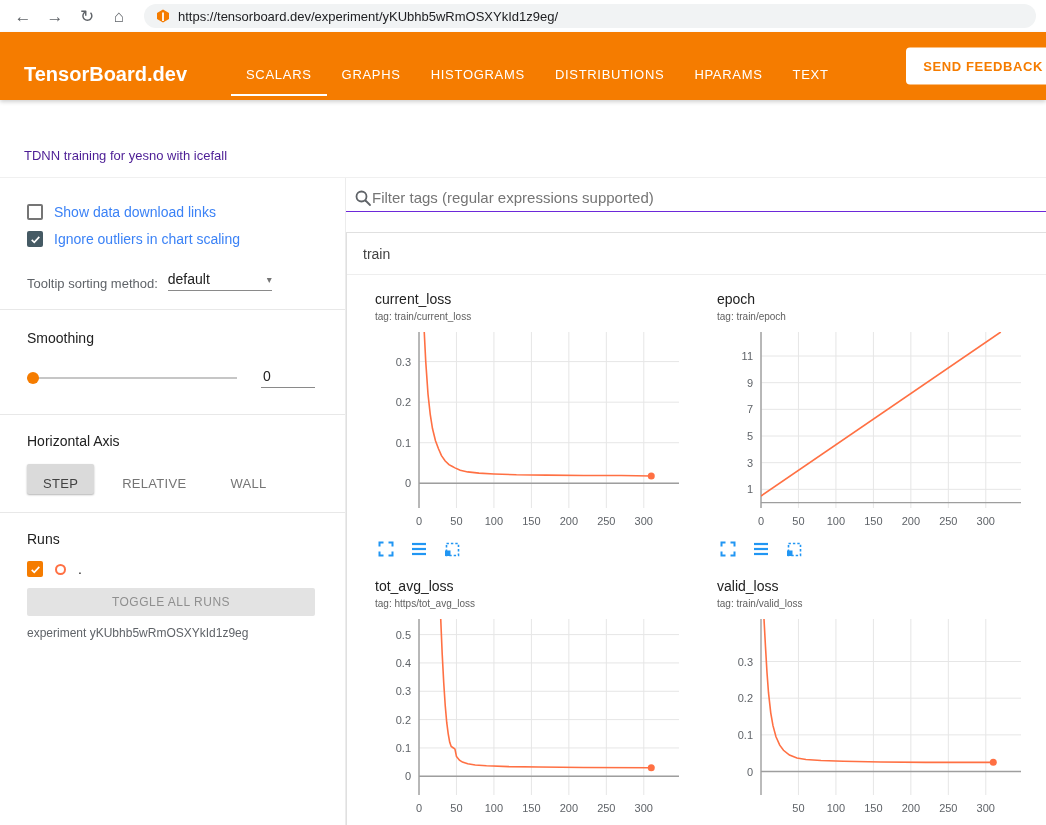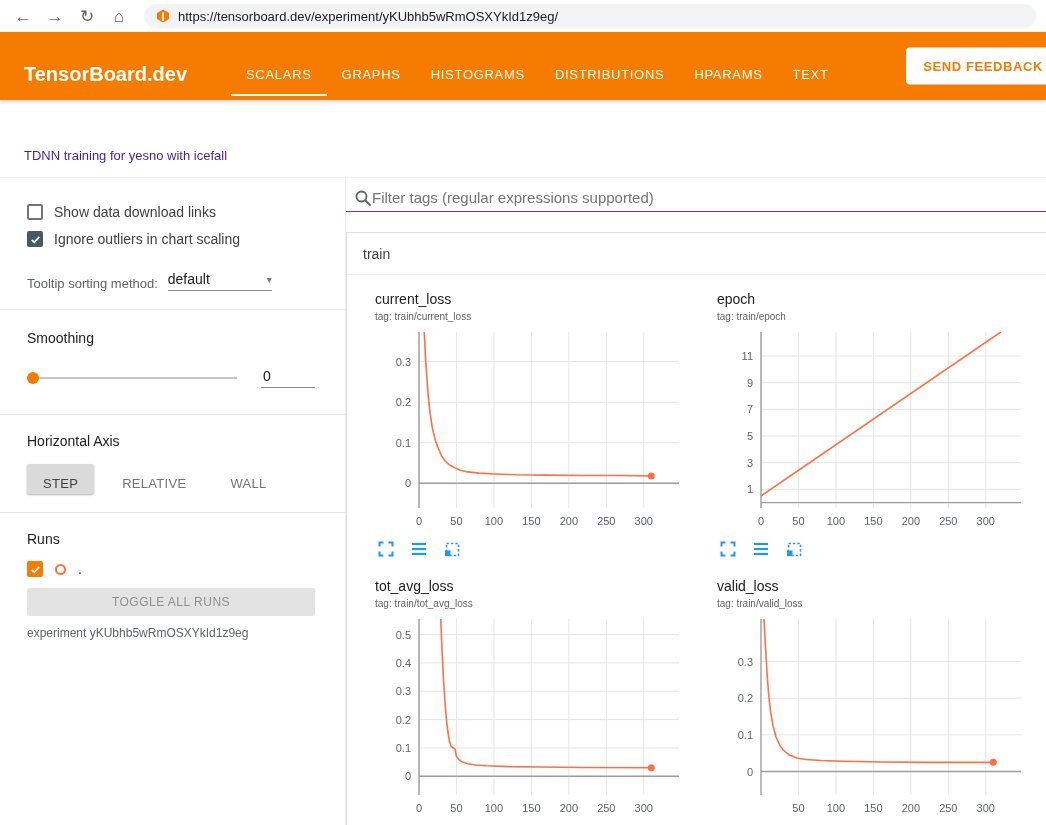--- a/index.html
+++ b/index.html
@@ -32,21 +32,21 @@
   .content{display:flex;height:647px;overflow:hidden;}
 
   
   .sidebar{width:345px;flex-shrink:0;overflow:hidden;}
   .sb-section{border-bottom:1px solid #e8e8e8;padding:0 30px 0 27px;}
   .sb-section:last-child{border-bottom:none;}
   .sec1{padding-top:26px;padding-bottom:18px;}
   .sec2{padding-top:20px;padding-bottom:26px;}
   .sec3{padding-top:18px;padding-bottom:18px;}
   .sec4{padding-top:18px;}
-  .checkbox-row{display:flex;align-items:center;gap:11px;margin-bottom:11px;font-size:14px;color:#404040;cursor:pointer;text-align:center;}
+  .checkbox-row{display:flex;align-items:center;gap:11px;margin-bottom:11px;font-size:14px;color:#3b82f6;cursor:pointer;text-align:center;}
   .cb{width:16px;height:16px;border:2px solid #757575;border-radius:2px;flex-shrink:0;display:flex;align-items:center;justify-content:center;}
   .cb.checked{border-color:transparent;}
   .cb.dark{background:#455a64;}
   .cb.orange{background:var(--accent);}
   .tooltip-row{display:flex;align-items:flex-end;margin-top:24px;font-size:13px;color:#5f6368;}
   .select{margin-left:10px;font-size:14px;color:#212121;border-bottom:1px solid #8a8a8a;width:104px;display:inline-flex;justify-content:space-between;align-items:center;padding-bottom:3px;cursor:pointer;}
   .caret{font-size:10px;color:#757575;}
   .sb-label{font-size:14px;color:#212121;}
   .slider-row{display:flex;align-items:center;margin-top:22px;}
   .slider-track{flex:1;height:2px;background:#c6c6c6;position:relative;margin-right:24px;cursor:pointer;}
@@ -289,21 +289,21 @@
                     <line x1="2" y1="14" x2="16" y2="14" stroke="#2196f3" stroke-width="2.2"></line>
                   </svg></span>
                 <span class="tool"><svg width="18" height="18" viewBox="0 0 18 18">
                     <rect x="3.5" y="3.5" width="12" height="12" fill="none" stroke="#2196f3" stroke-width="1.6" stroke-dasharray="2.4 2"></rect>
                     <rect x="2" y="10.5" width="5.5" height="5.5" fill="#2196f3"></rect>
                   </svg></span>
               </div>
             </div>
             <div class="chart-card">
               <div class="chart-title">tot_avg_loss</div>
-              <div class="chart-sub">tag: train/tot_avg_loss</div>
+              <div class="chart-sub">tag: https/tot_avg_loss</div>
               <svg width="322" height="206" class="plot">
                 <line x1="56" y1="6" x2="56" y2="182" stroke="#e6e6e6" stroke-width="1"></line>
                 <line x1="93.46397694524495" y1="6" x2="93.46397694524495" y2="182" stroke="#e6e6e6" stroke-width="1"></line>
                 <line x1="130.9279538904899" y1="6" x2="130.9279538904899" y2="182" stroke="#e6e6e6" stroke-width="1"></line>
                 <line x1="168.39193083573485" y1="6" x2="168.39193083573485" y2="182" stroke="#e6e6e6" stroke-width="1"></line>
                 <line x1="205.85590778097983" y1="6" x2="205.85590778097983" y2="182" stroke="#e6e6e6" stroke-width="1"></line>
                 <line x1="243.31988472622479" y1="6" x2="243.31988472622479" y2="182" stroke="#e6e6e6" stroke-width="1"></line>
                 <line x1="280.7838616714697" y1="6" x2="280.7838616714697" y2="182" stroke="#e6e6e6" stroke-width="1"></line>
                 <line x1="56" y1="163.29468599033817" x2="316" y2="163.29468599033817" stroke="#e6e6e6" stroke-width="1"></line>
                 <line x1="56" y1="134.9533011272142" x2="316" y2="134.9533011272142" stroke="#e6e6e6" stroke-width="1"></line>

